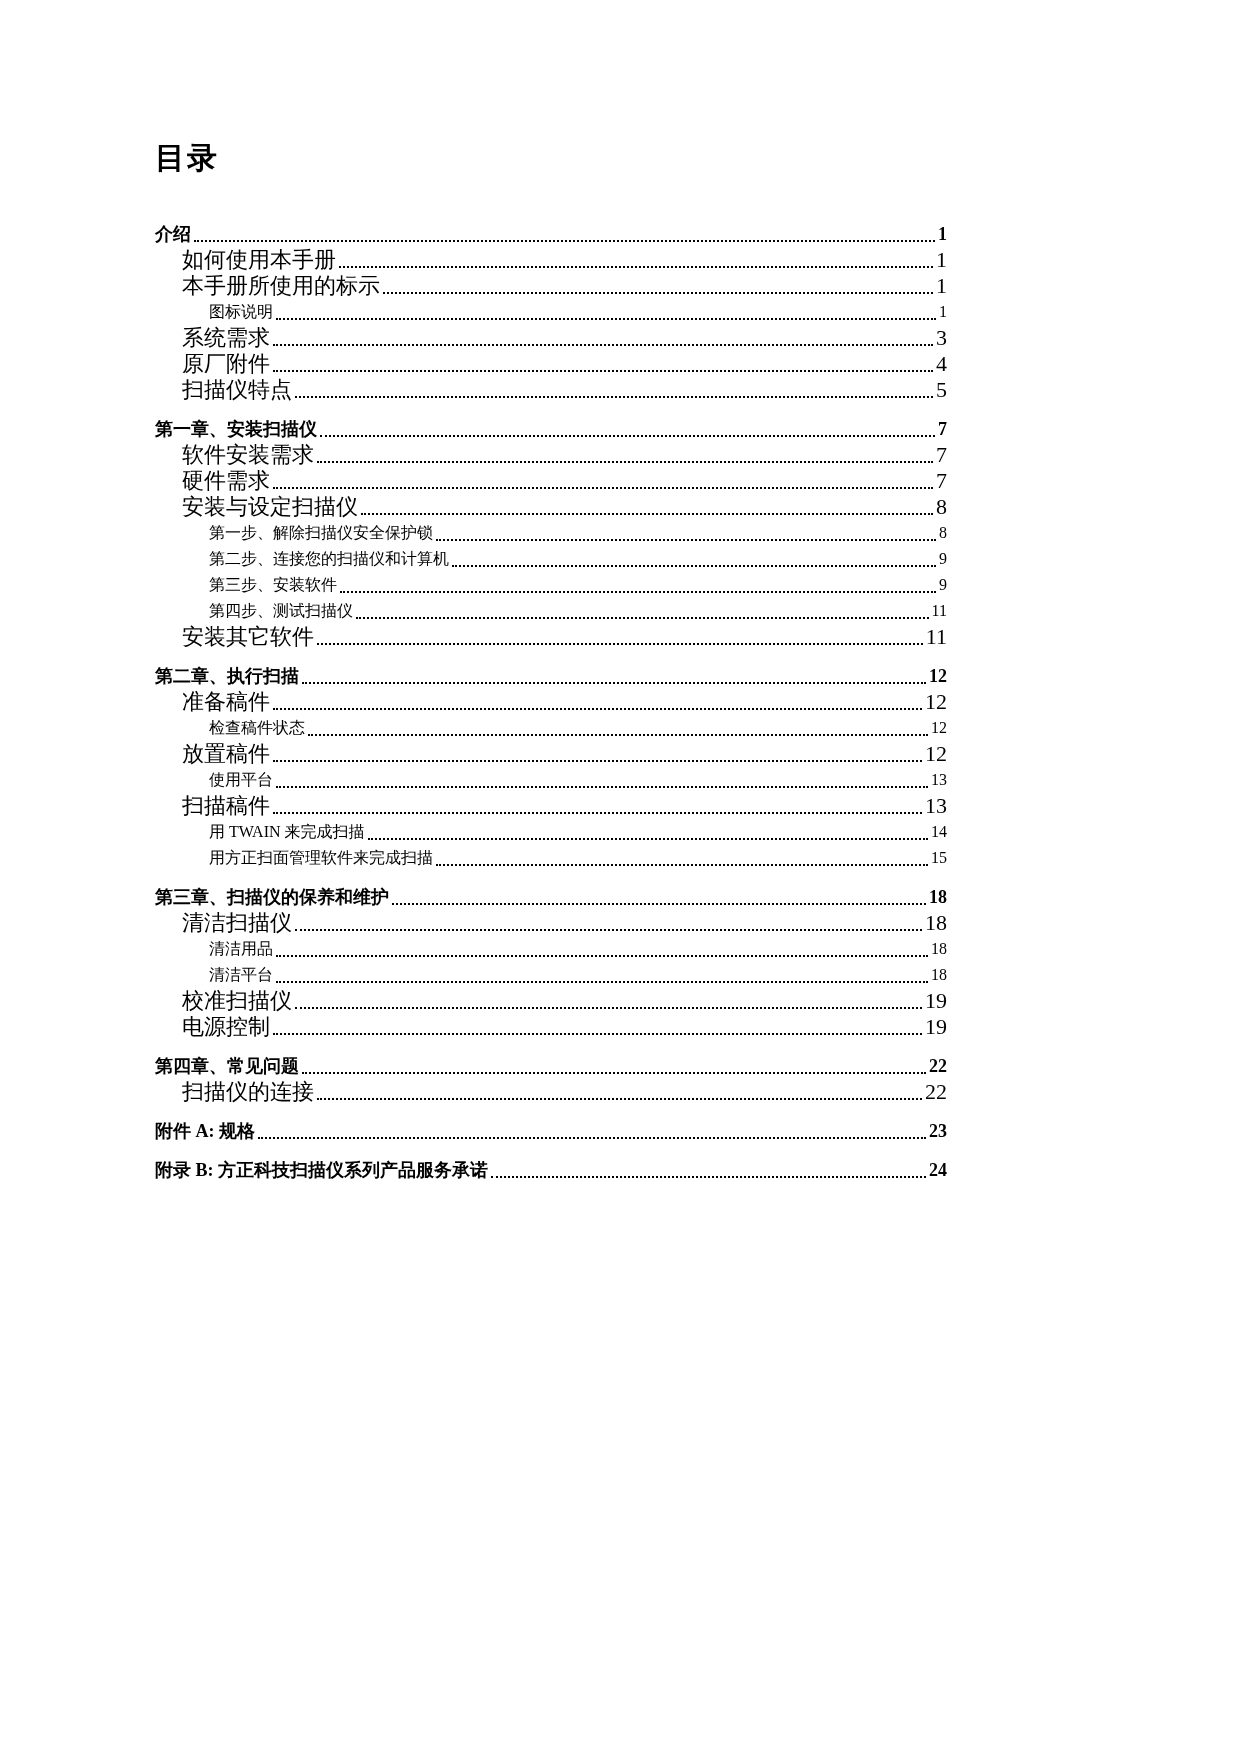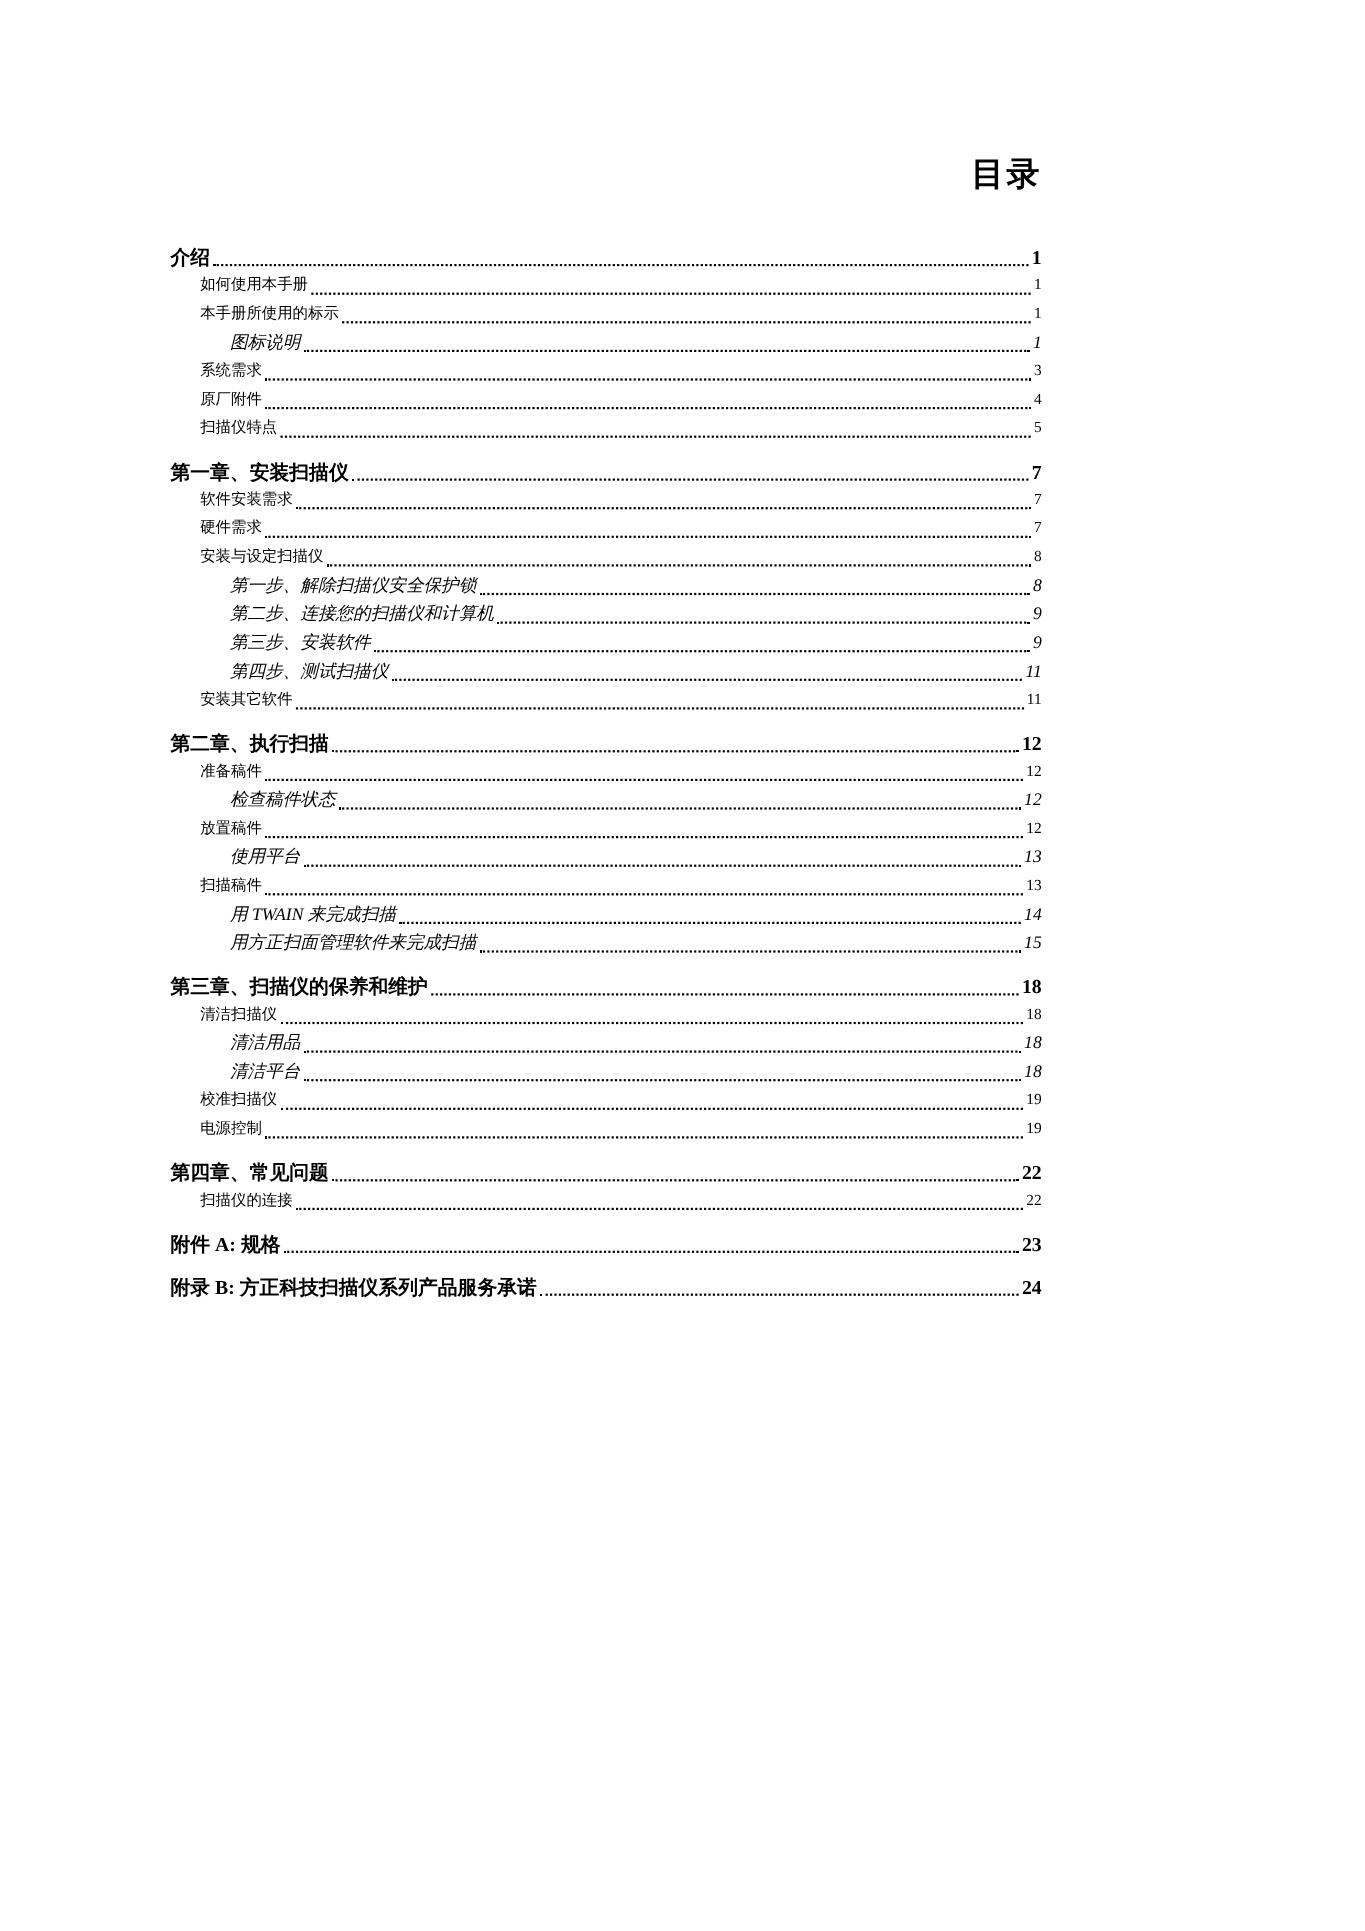--- a/index.html
+++ b/index.html
@@ -17,46 +17,45 @@
     overflow: hidden;
   }
   .content {
     position: absolute;
     left: 155px;
     top: 138px;
     width: 792px;
   }
   .doc-title {
     margin: 0 0 42px 0;
-    text-align: right;
+    text-align: left;
     font-size: 30px;
     font-weight: bold;
     letter-spacing: 2px;
   }
   .toc {
     width: 100%;
   }
   .toc-row {
     display: flex;
     align-items: flex-end;
-    font-size: 14px;
+    font-size: 22px;
     line-height: 26px;
     white-space: nowrap;
   }
   .toc-row.level0 {
     font-weight: bold;
     font-size: 18px;
     margin-top: 13px;
   }
   .toc-row.level1 {
     padding-left: 27px;
   }
   .toc-row.level2 {
     padding-left: 54px;
-    font-style: italic;
     font-size: 16px;
   }
   .toc-title {
     flex: 0 0 auto;
   }
   .toc-leader {
     flex: 1 1 auto;
     min-width: 20px;
     border-bottom: 2px dotted #000000;
     margin: 0 3px 5px 3px;

